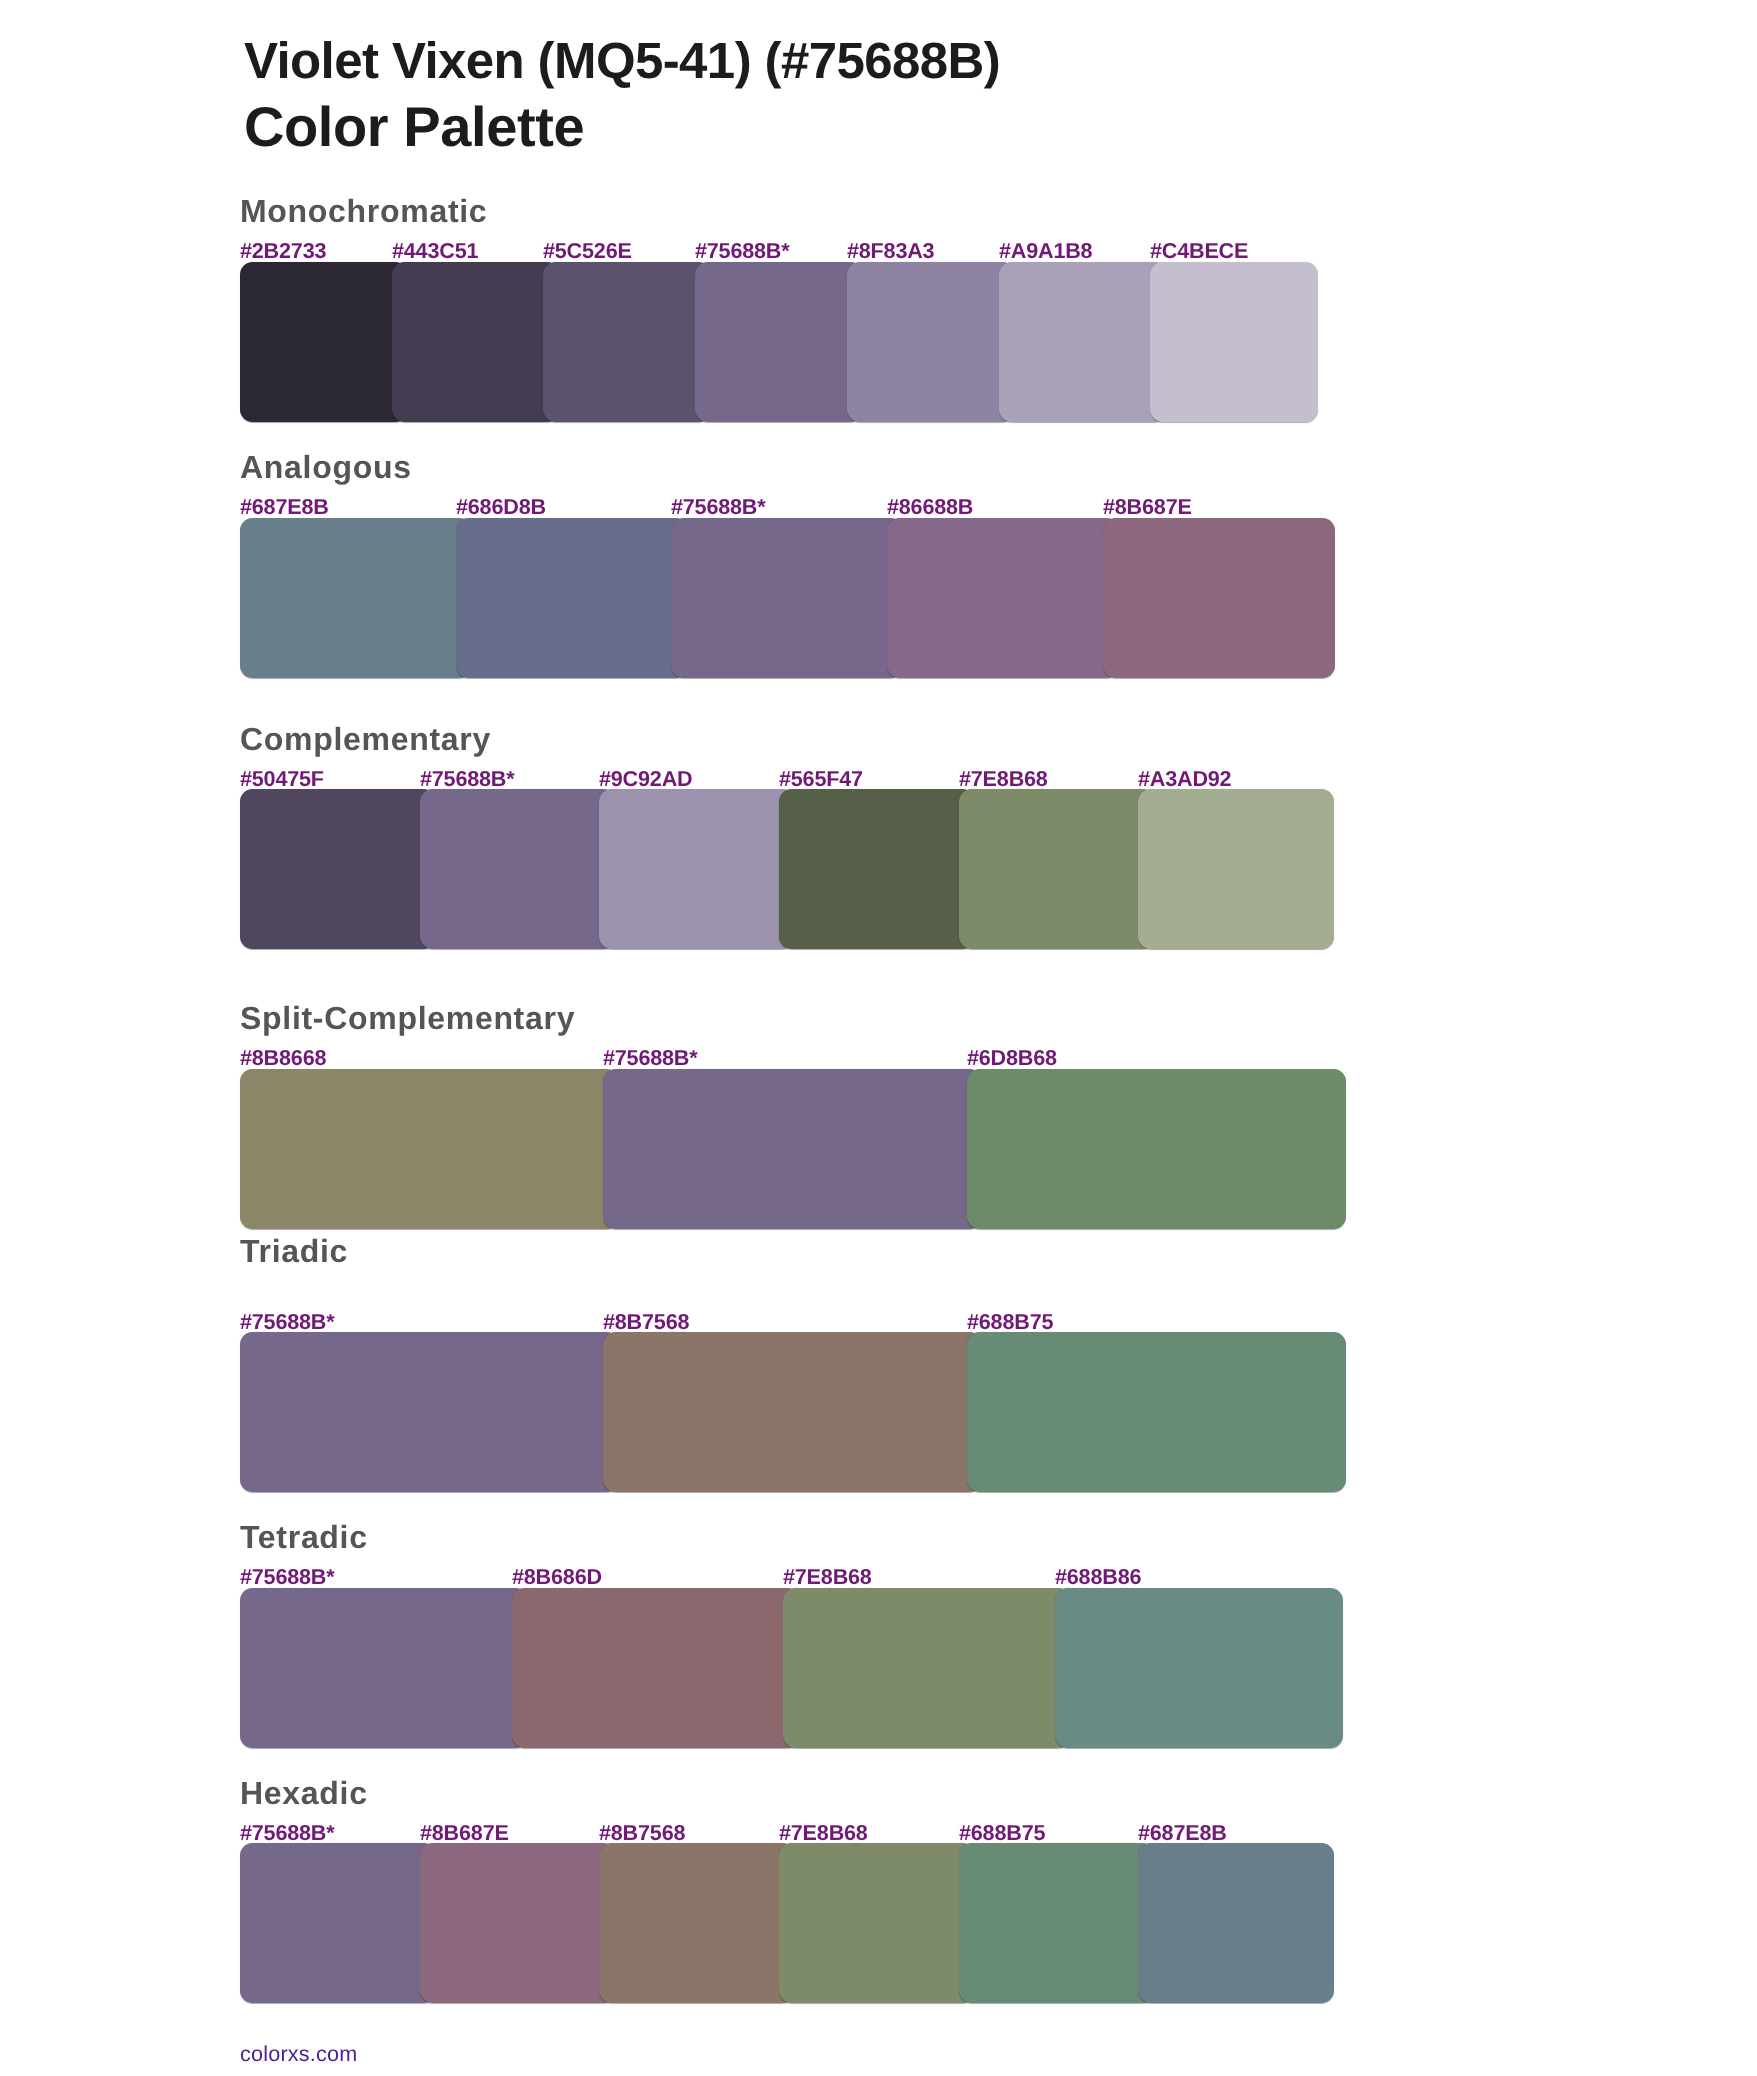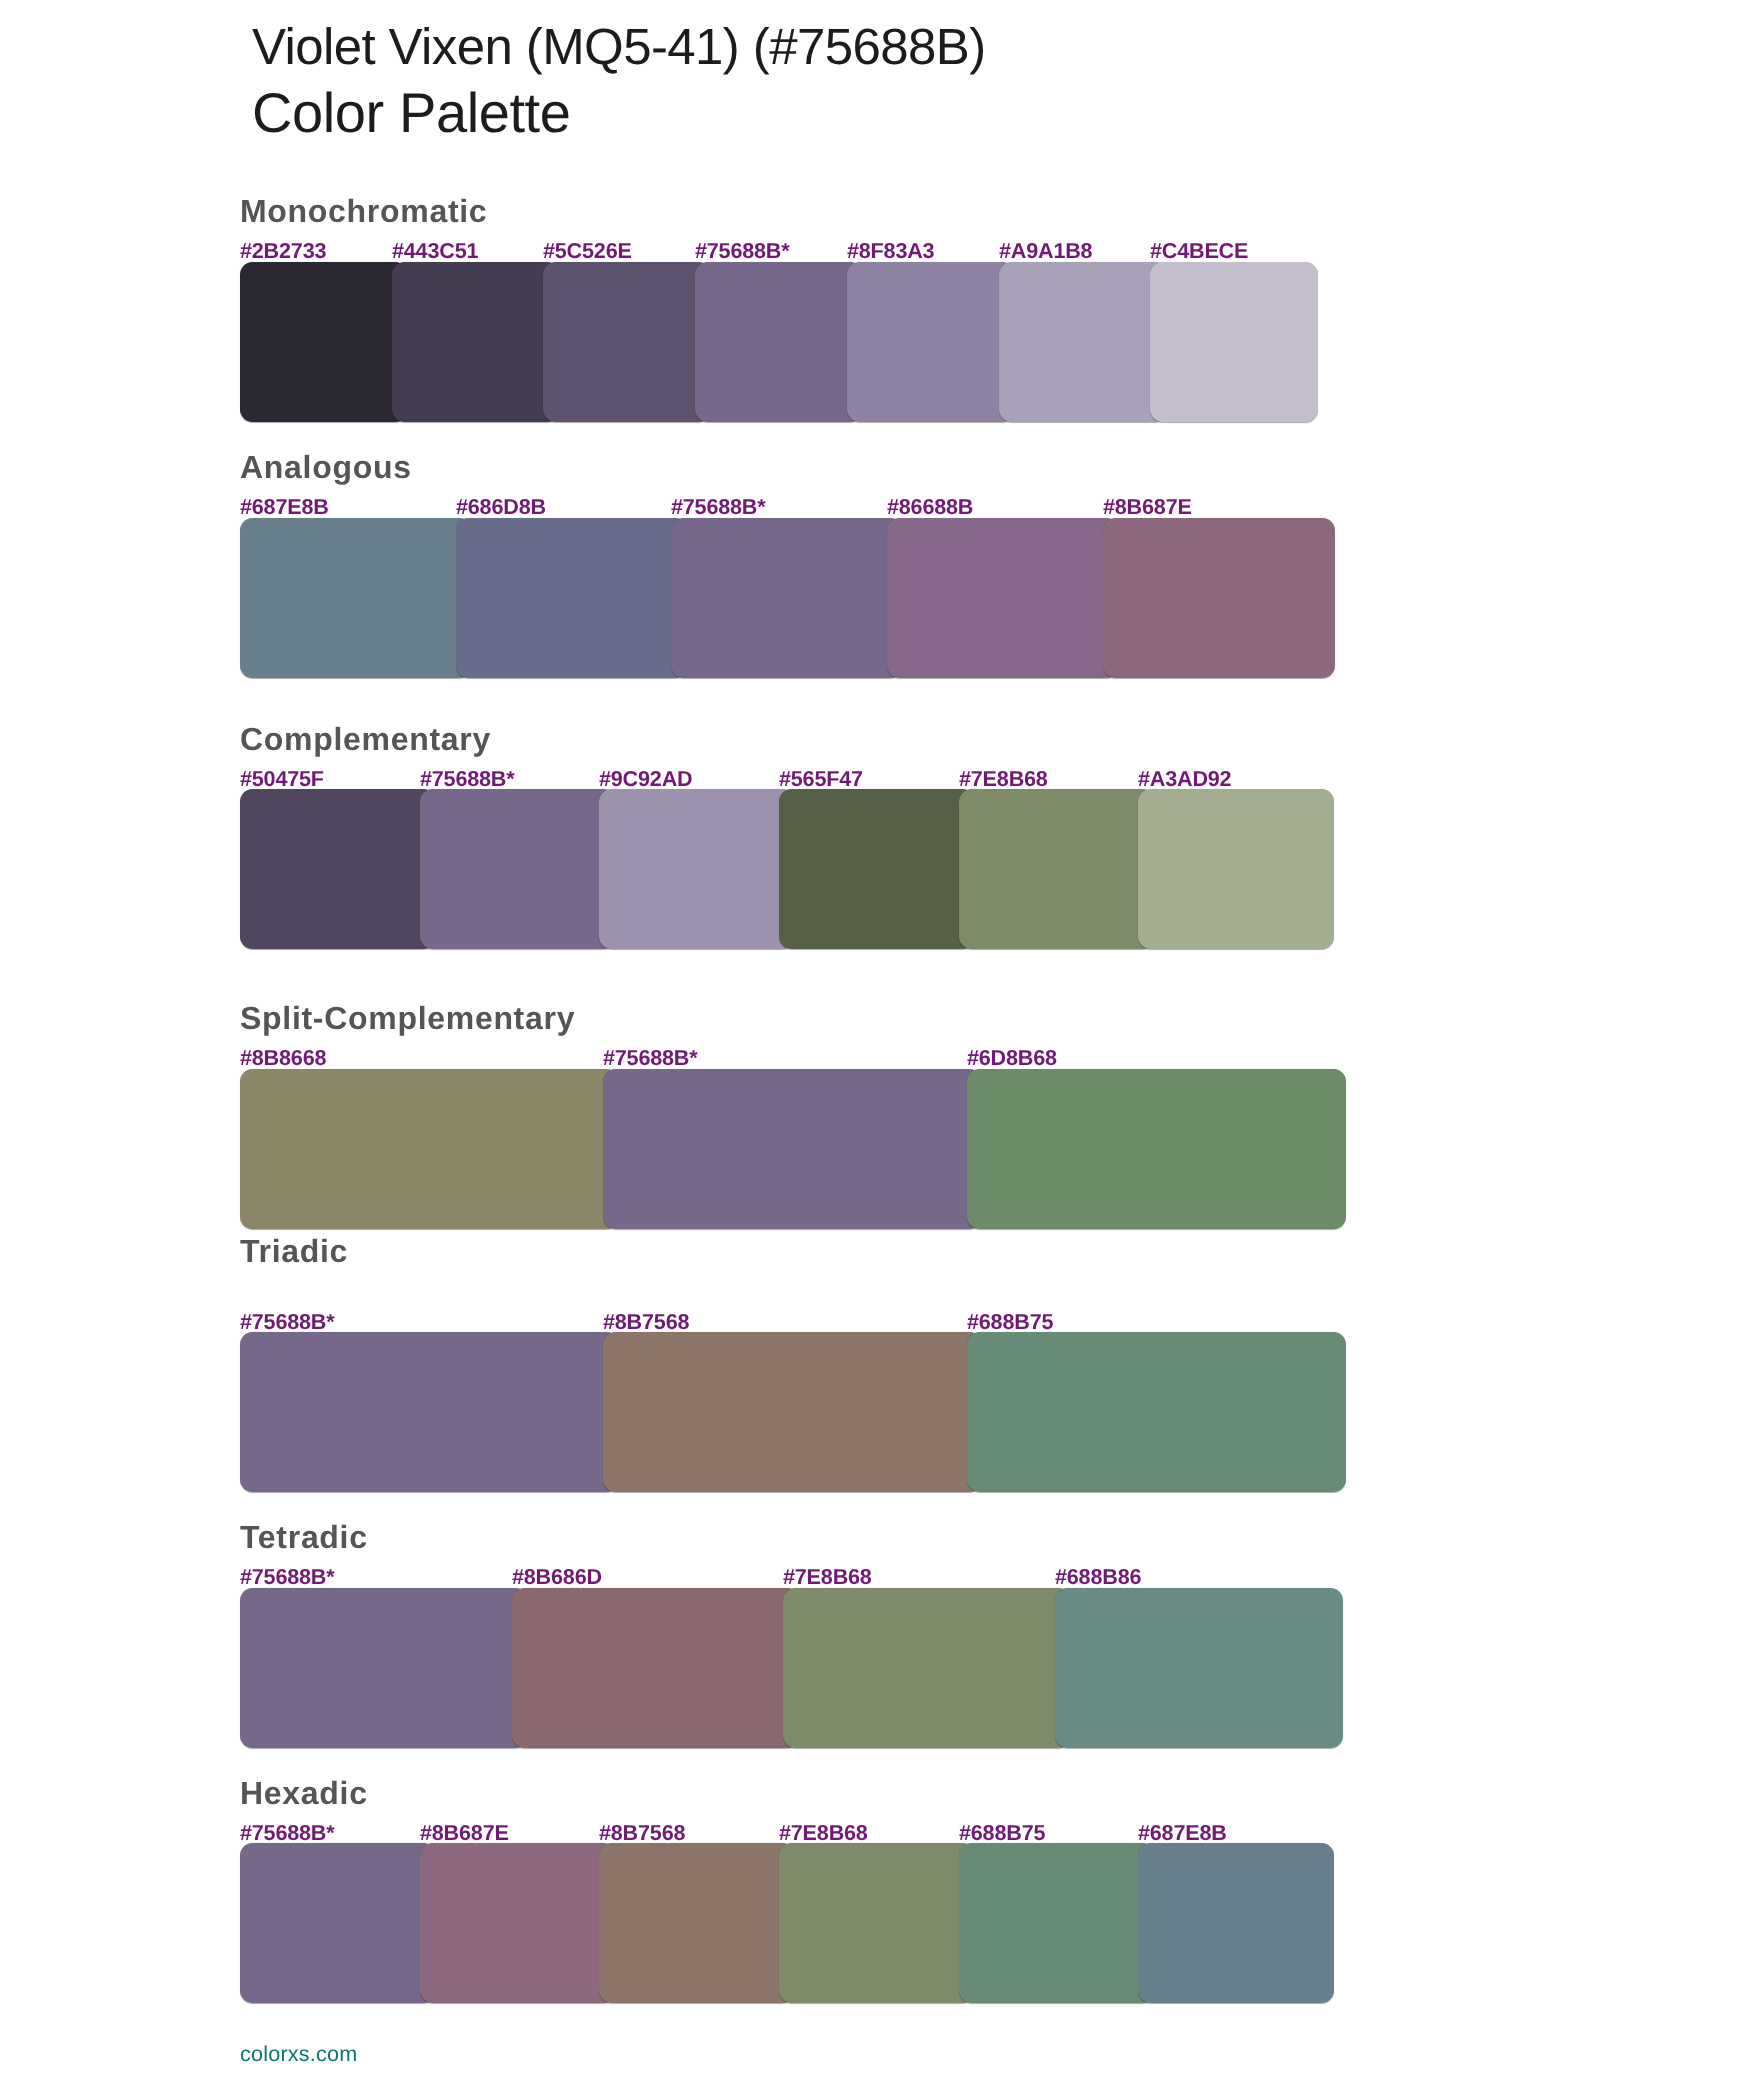--- a/index.html
+++ b/index.html
@@ -6,38 +6,38 @@
   html,body{margin:0;padding:0;background:#ffffff;}
   body{width:1757px;height:2077px;overflow:hidden;
        font-family:"Liberation Sans",sans-serif;
        -webkit-font-smoothing:antialiased;text-rendering:geometricPrecision;}
 
   
   .page{position:relative;width:1757px;height:2077px;background:#ffffff;
         filter:opacity(1);}
 
   .title-block{position:absolute;left:240px;top:0;}
-  .title-line{font-weight:400;color:#1c1c1c;white-space:nowrap;position:absolute;left:12px;}
+  .title-line{font-weight:700;color:#1c1c1c;white-space:nowrap;position:absolute;left:4px;margin-top:14px;}
   .t1{top:21px;font-size:51px;line-height:51px;letter-spacing:-0.6px;}
   .t2{top:89px;font-size:56px;line-height:47px;letter-spacing:-0.4px;}
 
   .section{position:absolute;left:240px;top:0;}
   .sec-title{position:absolute;left:0;font-weight:700;color:#555555;
              font-size:32px;line-height:38px;letter-spacing:0.7px;white-space:nowrap;}
 
   .swatch-row{position:absolute;left:0;height:160px;}
   .sw{position:absolute;top:0;height:160px;border-radius:12.8px;
       box-shadow:0 0.8px 0.8px rgba(0,0,0,0.33);}
 
   .sw-label{position:absolute;font-weight:700;color:#701a75;
             font-size:21.6px;line-height:21.6px;letter-spacing:-0.2px;white-space:nowrap;}
 
   .footer{position:absolute;left:240px;top:2043px;
           font-size:21.6px;line-height:21.6px;font-weight:400;
-          color:#0f766e;letter-spacing:0.2px;white-space:nowrap;}
+          color:#4c1d95;letter-spacing:0.2px;white-space:nowrap;}
 </style>
 </head>
 <body>
 
 <div class="page">
 
   <div class="title-block">
     <div class="title-line t1">Violet Vixen (MQ5-41) (#75688B)</div>
     <div class="title-line t2">Color Palette</div>
   </div>

